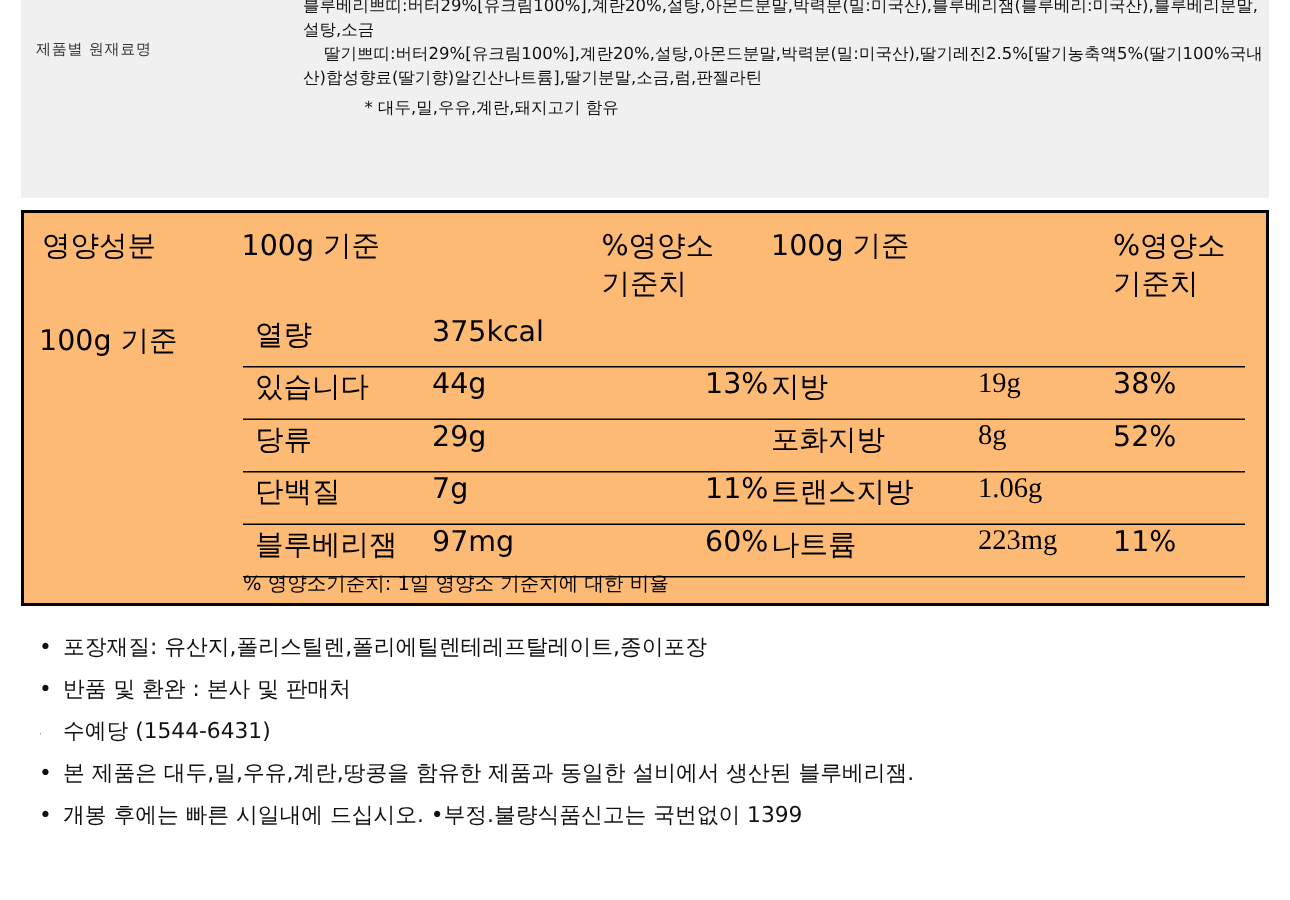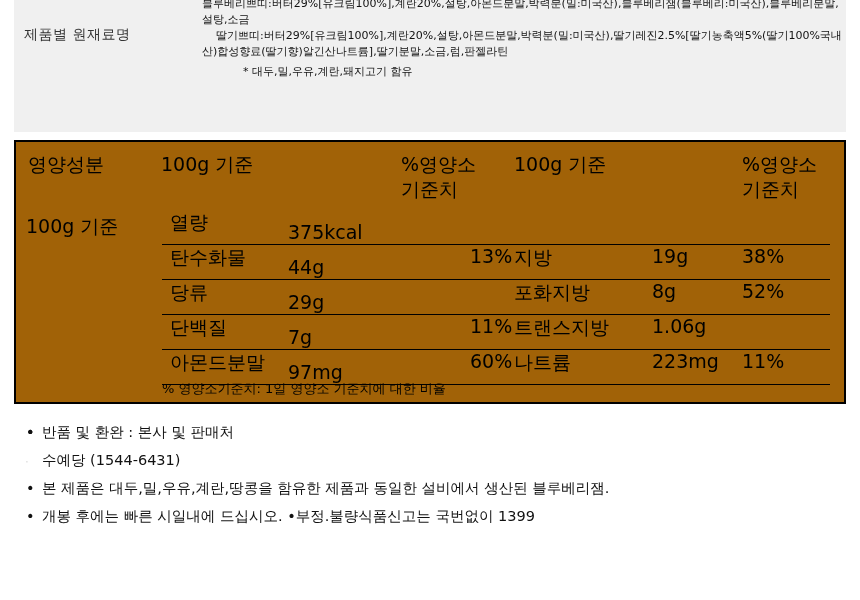--- a/index.html
+++ b/index.html
@@ -27,21 +27,21 @@
     top: 0px;
     width: 832px;
     height: 132px;
     background: #f0f0f0;
     box-sizing: border-box;
   }
   .ing-label {
     position: absolute;
     left: 10px;
     top: 26px;
-    font-size: 14px;
+    font-size: 10px;
     color: #333;
     letter-spacing: 0.5px;
   }
   .ing-body {
     position: absolute;
     left: 188px;
     top: -4px;
     width: 640px;
     font-size: 11px;
     line-height: 16px;
@@ -62,21 +62,21 @@
 
   
   .nutrition {
     position: absolute;
     left: 14px;
     top: 140px;
     width: 832px;
     height: 264px;
     border: 2px solid #000;
     box-sizing: border-box;
-    background: #a16207;
+    background: #fdba74;
   }
   .nut-header {
     position: relative;
     height: 66px;
   }
   .nut-h {
     position: absolute;
     font-size: 19px;
     white-space: pre-line;
     line-height: 25px;
@@ -107,24 +107,24 @@
   }
   .nut-row.first {
     border-bottom: 1.5px solid #000;
   }
   .nut-row span {
     position: absolute;
     font-size: 19px;
     top: 0;
   }
   .c-name  { left: 8px; }
-  .c-val   { left: 126px; margin-top: 11px; }
+  .c-val   { left: 126px; }
   .c-pct   { left: 276px; margin-left: 32px; }
   .c-name2 { left: 352px; }
-  .c-val2  { left: 490px; }
+  .c-val2  { left: 490px; font-family: Liberation Serif, serif; }
   .c-pct2  { left: 580px; }
 
   .nut-footnote {
     position: absolute;
     left: 146px;
     top: 238px;
     font-size: 13px;
   }
 
   
@@ -185,21 +185,21 @@
     <div class="nut-rows">
       <div class="nut-row first">
         <span class="c-name">열량</span>
         <span class="c-val">375kcal</span>
         <span class="c-pct"></span>
         <span class="c-name2"></span>
         <span class="c-val2"></span>
         <span class="c-pct2"></span>
       </div>
       <div class="nut-row">
-        <span class="c-name">탄수화물</span>
+        <span class="c-name">있습니다</span>
         <span class="c-val">44g</span>
         <span class="c-pct">13%</span>
         <span class="c-name2">지방</span>
         <span class="c-val2">19g</span>
         <span class="c-pct2">38%</span>
       </div>
       <div class="nut-row">
         <span class="c-name">당류</span>
         <span class="c-val">29g</span>
         <span class="c-pct"></span>
@@ -209,35 +209,36 @@
       </div>
       <div class="nut-row">
         <span class="c-name">단백질</span>
         <span class="c-val">7g</span>
         <span class="c-pct">11%</span>
         <span class="c-name2">트랜스지방</span>
         <span class="c-val2">1.06g</span>
         <span class="c-pct2"></span>
       </div>
       <div class="nut-row">
-        <span class="c-name">아몬드분말</span>
+        <span class="c-name">블루베리잼</span>
         <span class="c-val">97mg</span>
         <span class="c-pct">60%</span>
         <span class="c-name2">나트륨</span>
         <span class="c-val2">223mg</span>
         <span class="c-pct2">11%</span>
       </div>
     </div>
 
     <div class="nut-footnote">% 영양소기준치:  1일 영양소 기준치에 대한 비율</div>
   </div>
 
   <div class="notes">
     <div class="note-item">
       <span class="bullet">•</span>
+      <span>포장재질: 유산지,폴리스틸렌,폴리에틸렌테레프탈레이트,종이포장</span>
     </div>
     <div class="note-item">
       <span class="bullet">•</span>
       <span>반품 및 환완 : 본사 및 판매처</span>
     </div>
     <div class="note-item no-bullet">
       <span class="bullet">·</span>
       <span>수예당      (1544-6431)</span>
     </div>
     <div class="note-item">

